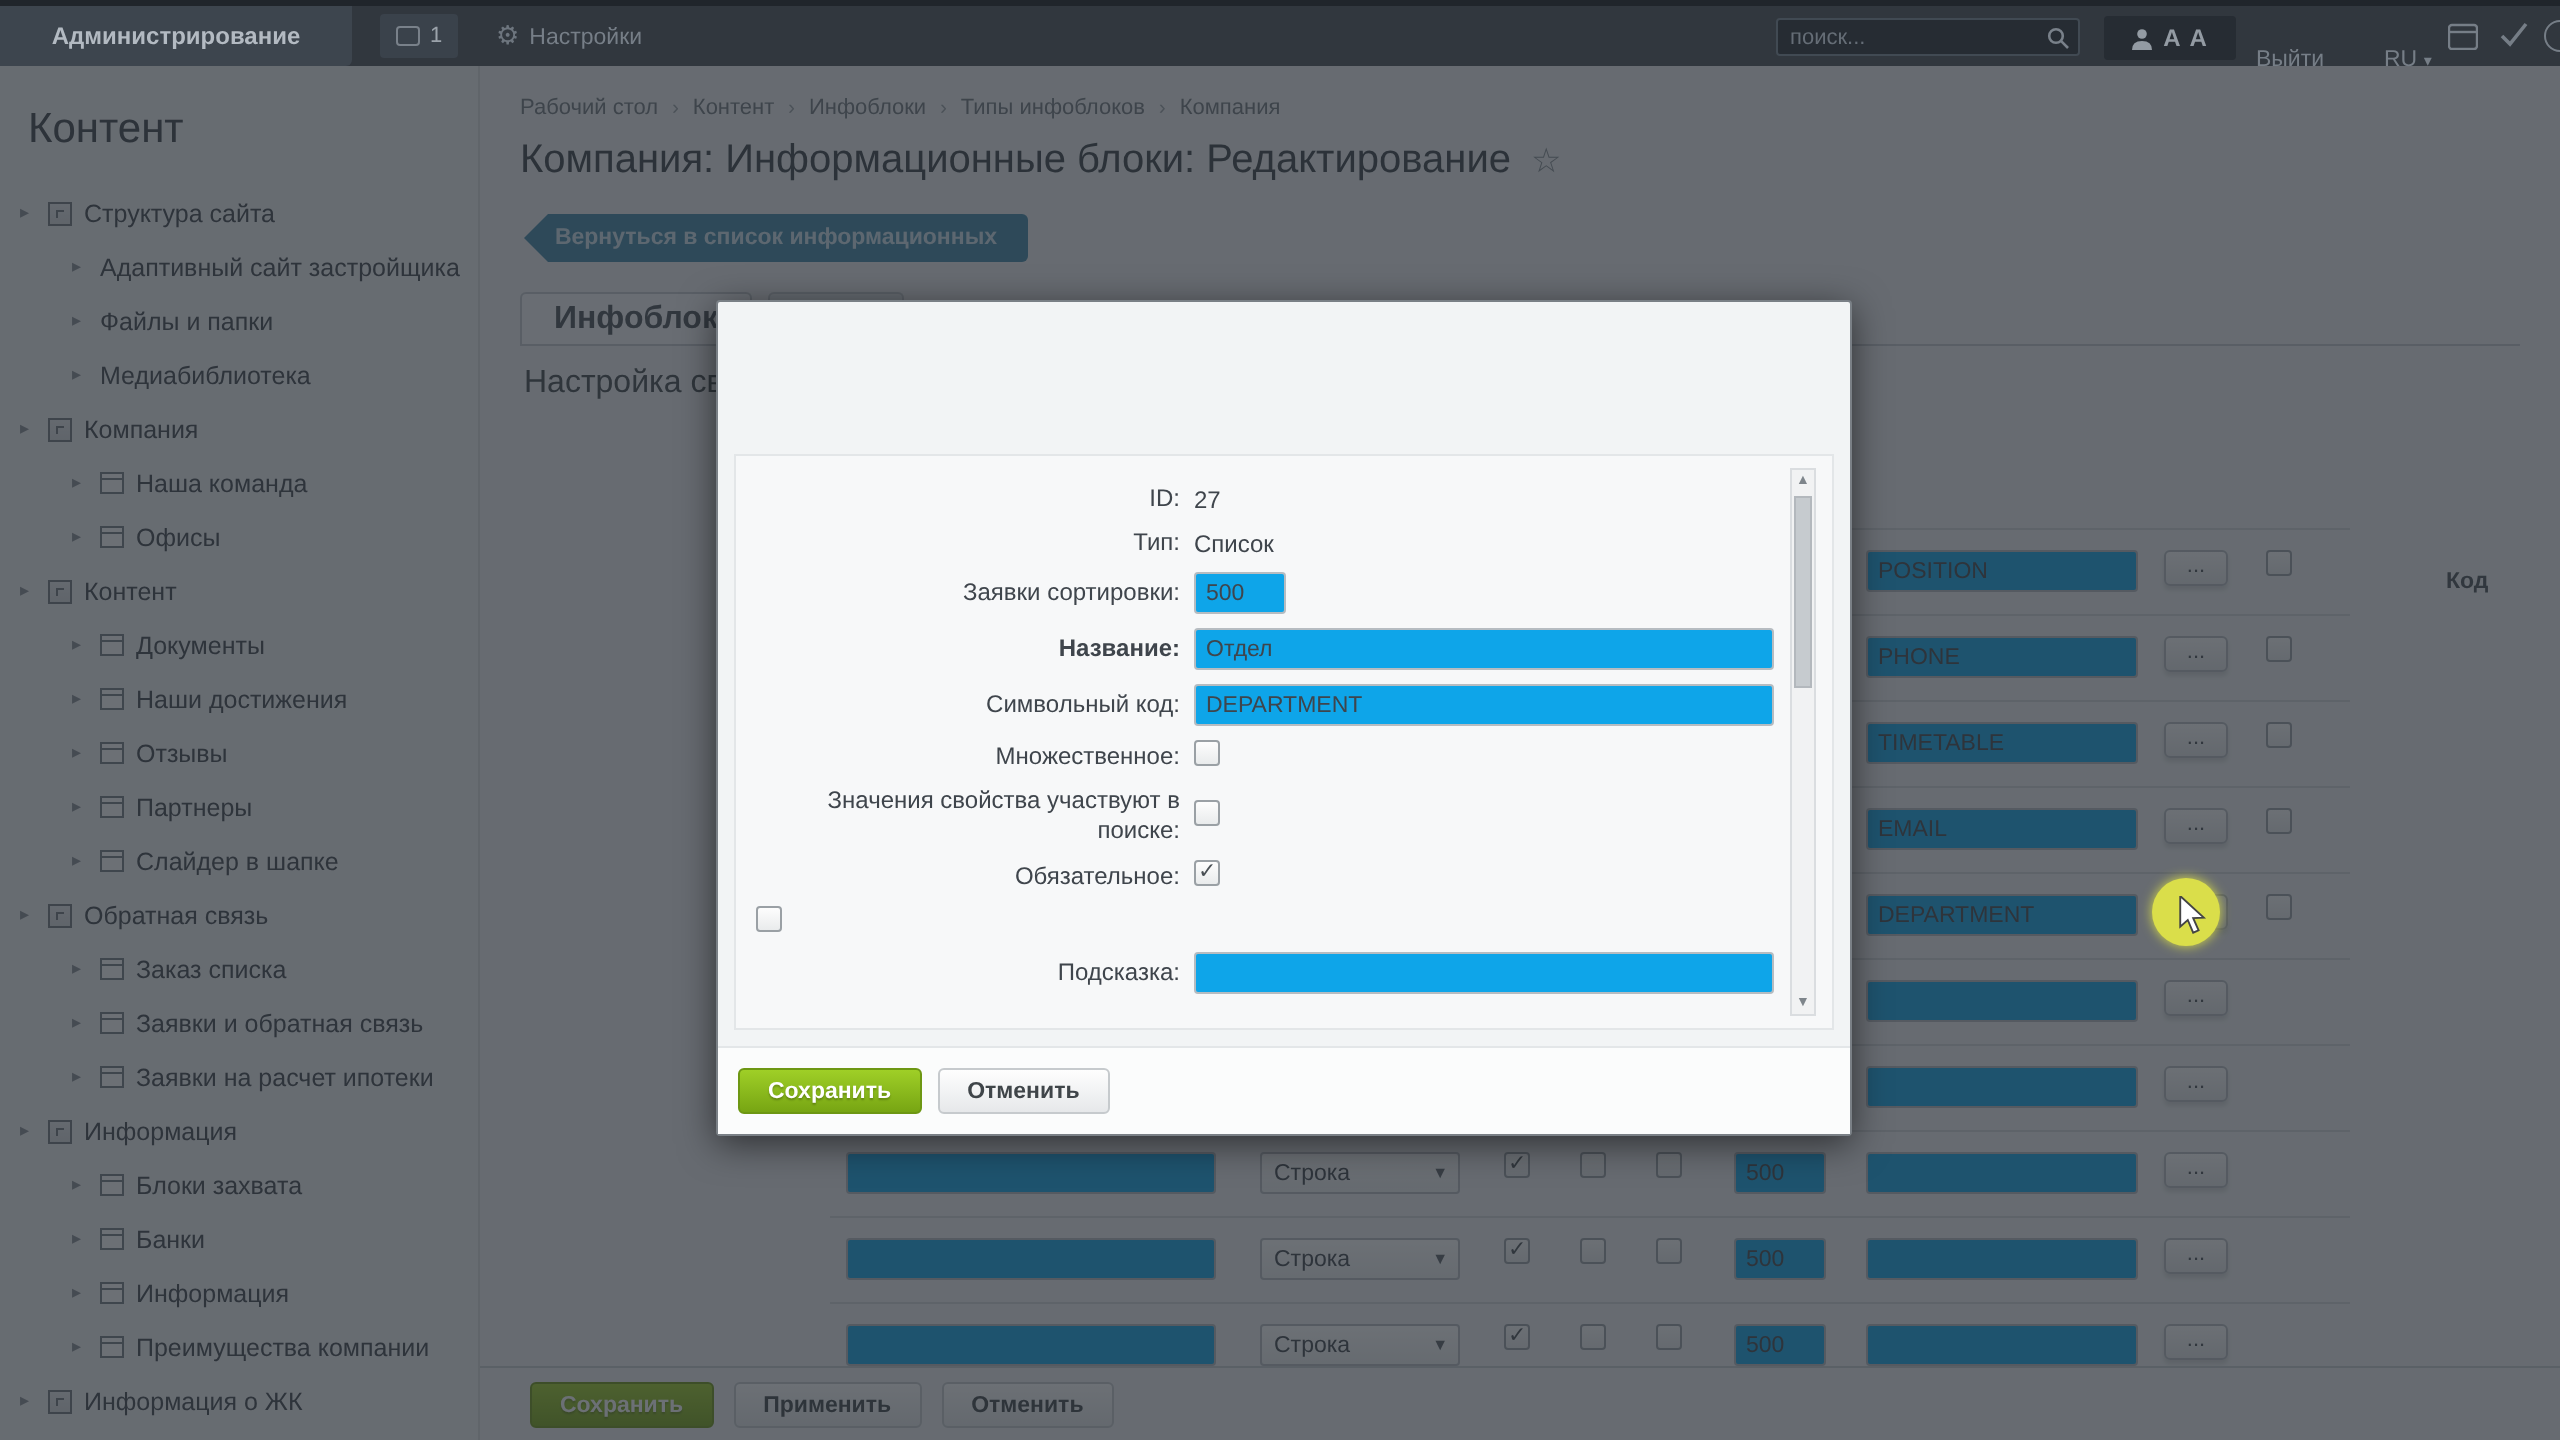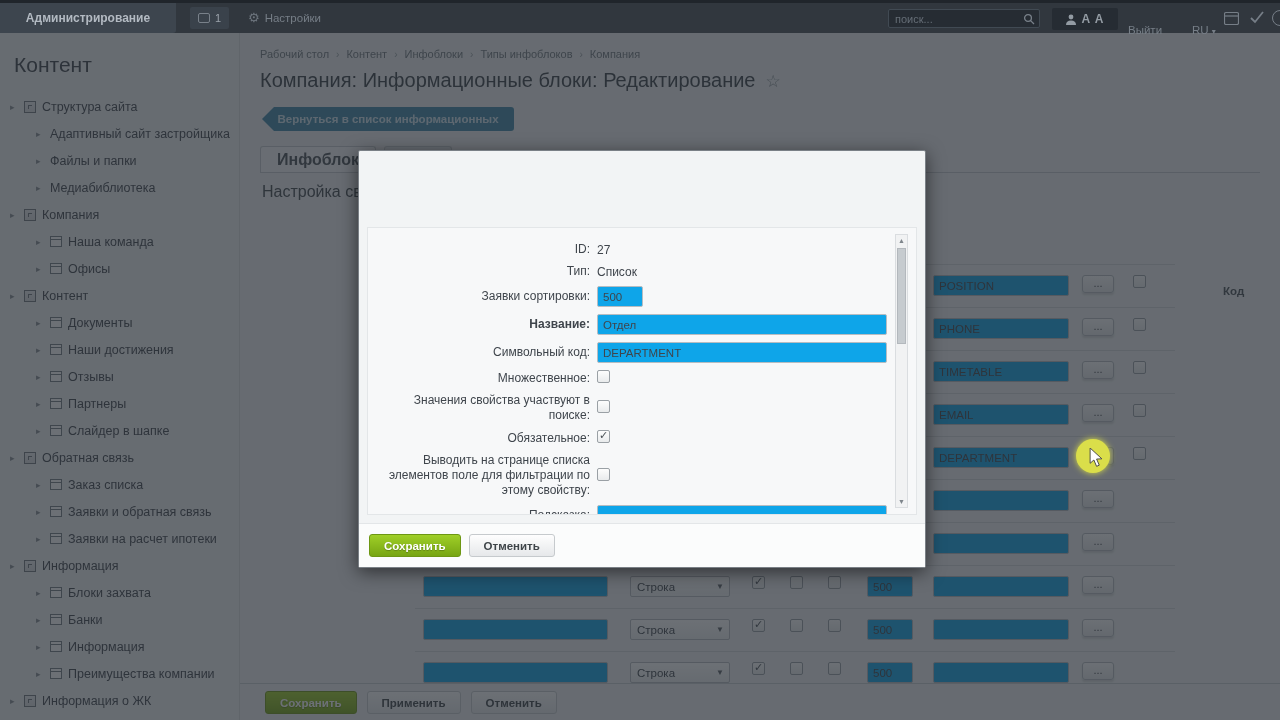--- a/index.html
+++ b/index.html
@@ -477,21 +477,20 @@
         </div>
         <div class="m-row">
           <div class="lbl">Значения свойства участвуют в поиске:</div>
           <div class="val"><span class="cb"></span></div>
         </div>
         <div class="m-row">
           <div class="lbl">Обязательное:</div>
           <div class="val"><span class="cb checked"></span></div>
         </div>
         <div class="m-row">
-          <div class="lbl">Выводить на странице списка элементов поле для фильтрации по этому свойству:</div>
           <div class="val"><span class="cb"></span></div>
         </div>
         <div class="m-row">
           <div class="lbl">Подсказка:</div>
           <div class="val"><input class="txt" style="width: 290px;" value=""></div>
         </div>
       </div>
     <div class="m-scroll">
       <span class="a" style="top:2px;">▲</span>
       <div class="thumb"></div>

